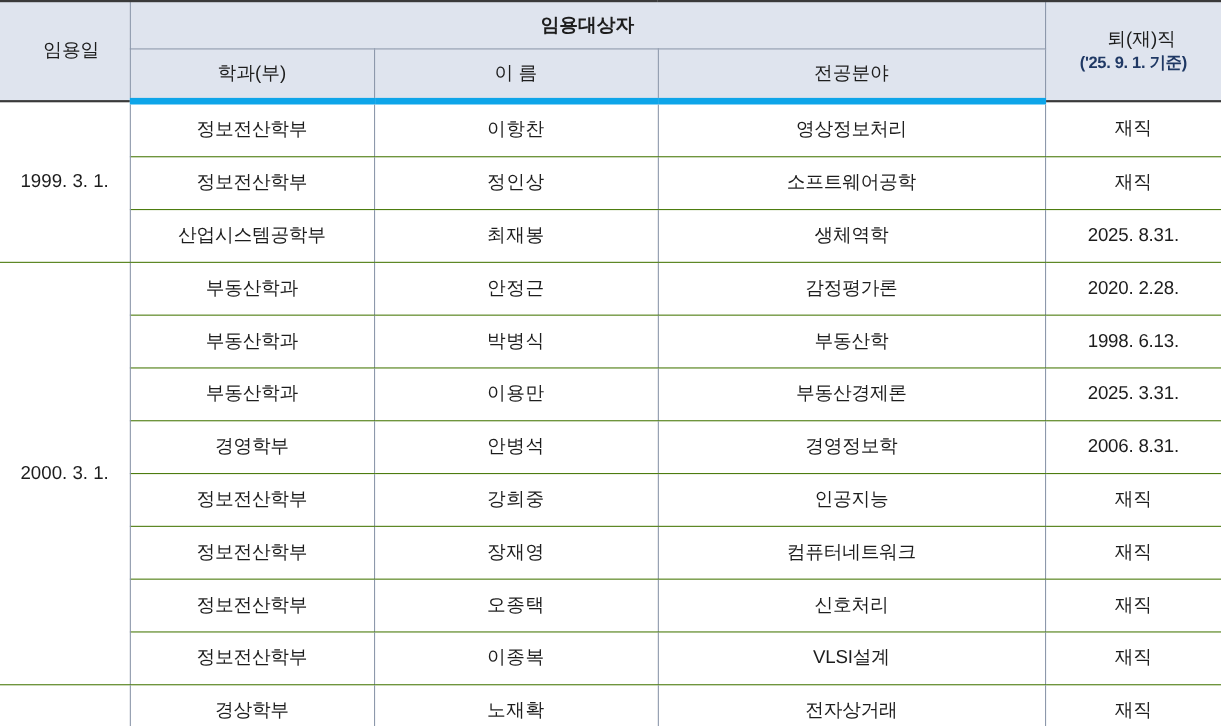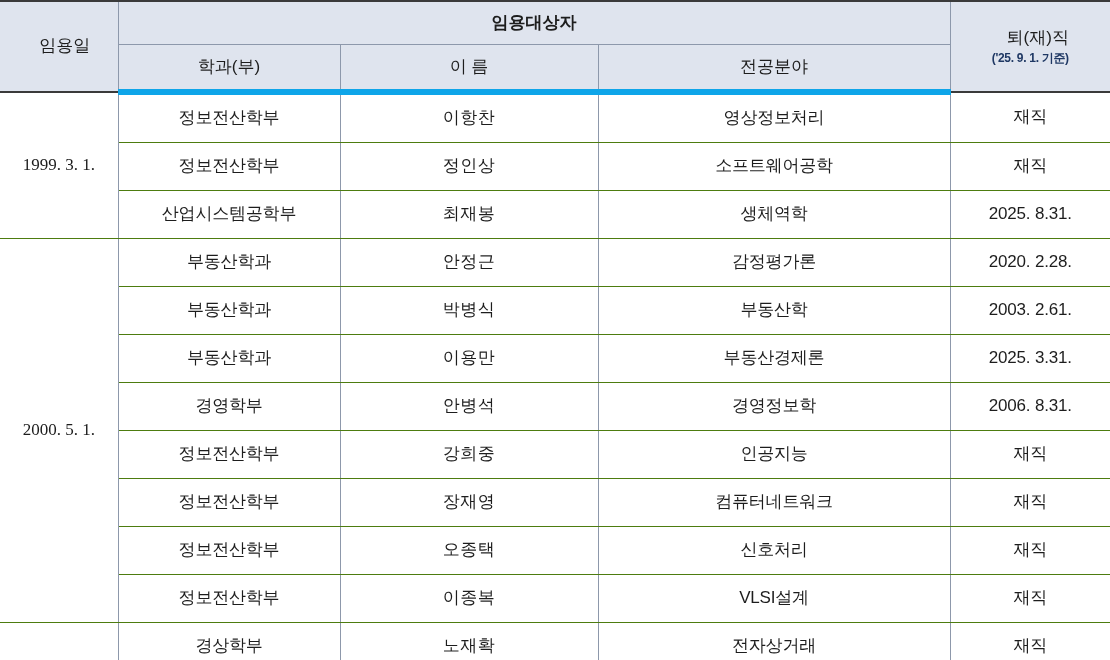--- a/index.html
+++ b/index.html
@@ -79,38 +79,37 @@
     height: 44px;
   }
   thead tr.row1 th {
     height: 42px;
   }
   th.h-date, th.h-status {
     border-bottom: 2px solid #3a3a3a !important;
   }
   .hdr-sub {
     display: block;
-    font-size: 12px;
+    font-size: 15px;
     font-weight: bold;
     color: #1f3864;
     letter-spacing: -0.3px;
   }
   .hdr-main {
     display: block;
     padding-left: 15px;
   }
 
   tbody td {
     height: 47px;
   }
   td.date-cell {
     border-bottom: 2px solid #3a3a3a;
     font-size: 17px;
     color: #1d1d1d;
-    font-family: Liberation Serif, serif;
   }
   td.group-last {
     border-bottom: 2px solid #3a3a3a;
   }
   td.dept-cell { letter-spacing: -0.2px; }
   td.name-cell { letter-spacing: 0.5px; }
   td.major-cell { letter-spacing: -0.2px; }
   td.status-cell { letter-spacing: -0.2px; margin-left: 32px; }
 </style>
 </head>
@@ -156,31 +155,31 @@
         <td class="status-cell">재직</td>
       </tr>
       <tr>
         <td class="dept-cell group-last">산업시스템공학부</td>
         <td class="name-cell group-last">최재봉</td>
         <td class="major-cell group-last">생체역학</td>
         <td class="status-cell group-last">2025. 8.31.</td>
       </tr>
 
       <tr>
-        <td class="date-cell" rowspan="8">2000. 5. 1.</td>
+        <td class="date-cell" rowspan="8">2000. 3. 1.</td>
         <td class="dept-cell">부동산학과</td>
         <td class="name-cell">안정근</td>
         <td class="major-cell">감정평가론</td>
         <td class="status-cell">2020. 2.28.</td>
       </tr>
       <tr>
         <td class="dept-cell">부동산학과</td>
         <td class="name-cell">박병식</td>
         <td class="major-cell">부동산학</td>
-        <td class="status-cell">2003. 2.61.</td>
+        <td class="status-cell">1998. 6.13.</td>
       </tr>
       <tr>
         <td class="dept-cell">부동산학과</td>
         <td class="name-cell">이용만</td>
         <td class="major-cell">부동산경제론</td>
         <td class="status-cell">2025. 3.31.</td>
       </tr>
       <tr>
         <td class="dept-cell">경영학부</td>
         <td class="name-cell">안병석</td>

